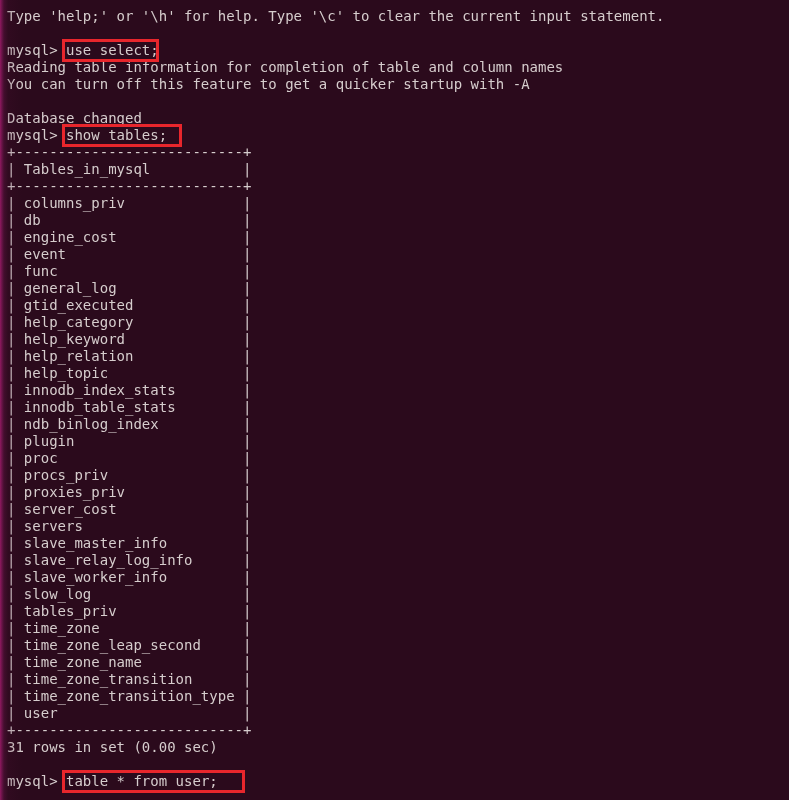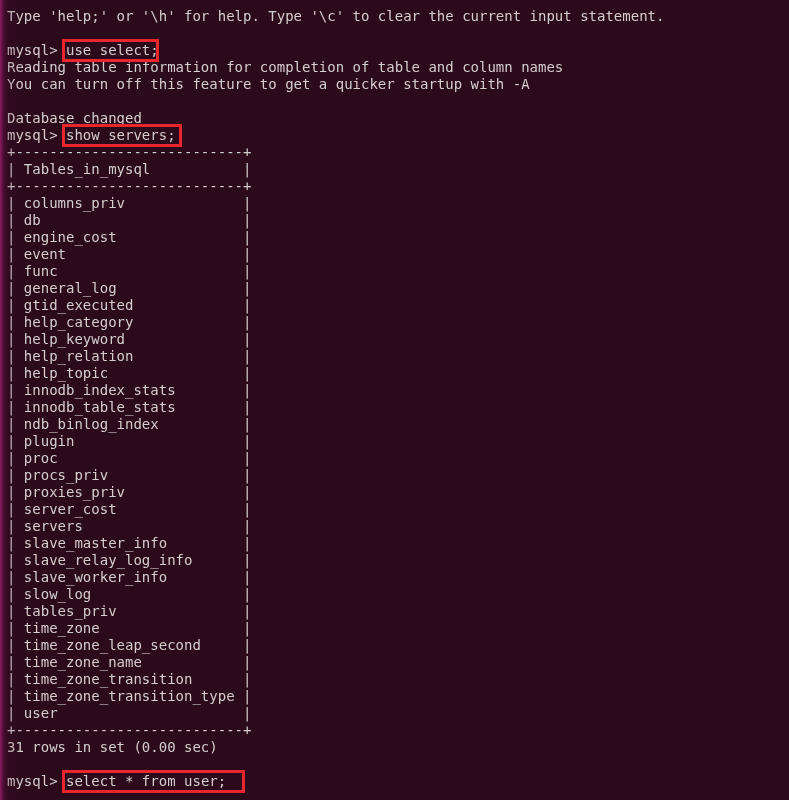--- a/index.html
+++ b/index.html
@@ -74,21 +74,21 @@
 
     <div class="prompt-line"><span>mysql&gt; </span><span>use select;</span><span class="cmdbox" style="left:55px;width:97px;"></span></div>
 
     <div class="line">Reading table information for completion of table and column names</div>
     <div class="line">You can turn off this feature to get a quicker startup with -A</div>
 
     <div class="blank"></div>
 
     <div class="line">Database changed</div>
 
-    <div class="prompt-line"><span>mysql&gt; </span><span>show servers;</span><span class="cmdbox" style="left:55px;width:120px;"></span></div>
+    <div class="prompt-line"><span>mysql&gt; </span><span>show tables;</span><span class="cmdbox" style="left:55px;width:120px;"></span></div>
 
     <div class="line">+---------------------------+</div>
     <div class="line"><span id="hdr">| Tables_in_mysql           |</span></div>
     <div class="line">+---------------------------+</div>
 
     <div id="table-rows">
         <div class="line">| columns_priv              |</div>
         <div class="line">| db                        |</div>
         <div class="line">| engine_cost               |</div>
         <div class="line">| event                     |</div>
@@ -120,16 +120,16 @@
         <div class="line">| time_zone_transition_type |</div>
         <div class="line">| user                      |</div>
       </div>
 
     <div class="line">+---------------------------+</div>
 
     <div class="line">31 rows in set (0.00 sec)</div>
 
     <div class="blank"></div>
 
-    <div class="prompt-line"><span>mysql&gt; </span><span>select * from user;</span><span class="cmdbox" style="left:55px;width:183px;"></span></div>
+    <div class="prompt-line"><span>mysql&gt; </span><span>table * from user;</span><span class="cmdbox" style="left:55px;width:183px;"></span></div>
 
   </div>
 </div>
 
 </body></html>

